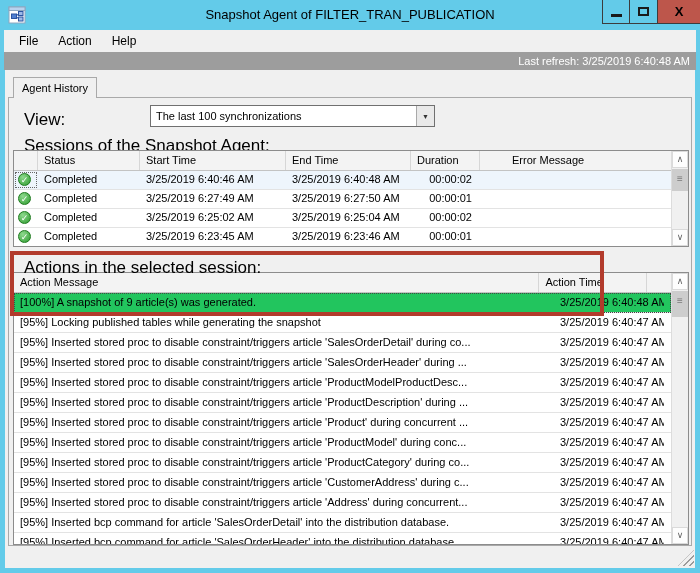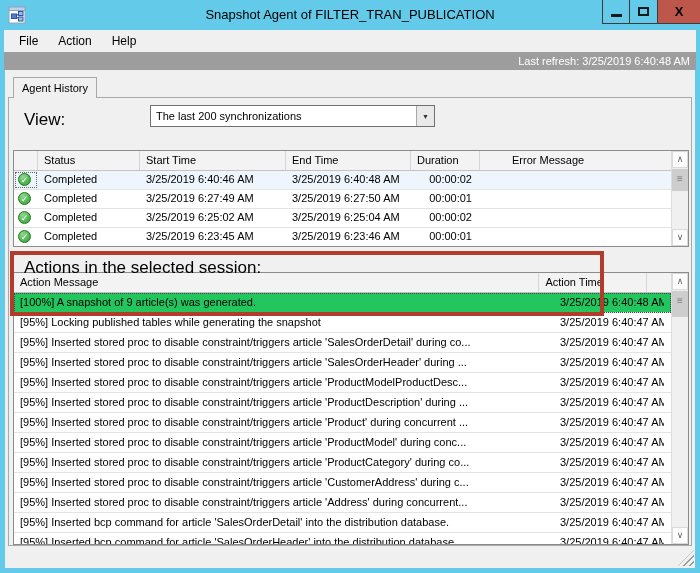--- a/index.html
+++ b/index.html
@@ -132,24 +132,25 @@
 
   <div class="client"></div>
 
   <div class="tab">
     <span>Agent History</span>
   </div>
   <div class="tabpage"></div>
 
   <div class="lbl" style="left:24px; top:110px;">View:</div>
   <div class="combo">
-    <div class="combo-text">The last 200 synchronizations</div>
+    <div class="combo-text">The last 100 synchronizations</div>
     <div class="combo-btn">▼</div>
   </div>
 
+  <div class="lbl" style="left:24px; top:136px;">Sessions of the Snapshot Agent:</div>
   <div class="listview sessions">
     <div class="lv-inner">
       <div class="lv-header">
         <div class="hcell c-icon"></div>
         <div class="hcell c-status">Status</div>
         <div class="hcell c-start">Start Time</div>
         <div class="hcell c-end">End Time</div>
         <div class="hcell c-dur" style="text-align:left; padding-right:0;">Duration</div>
         <div class="hcell c-err">Error Message</div>
       </div>

